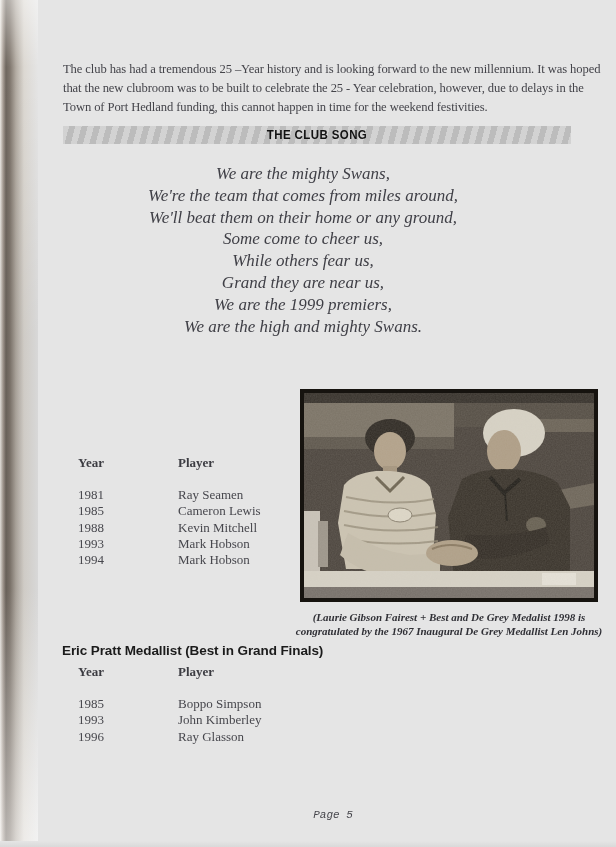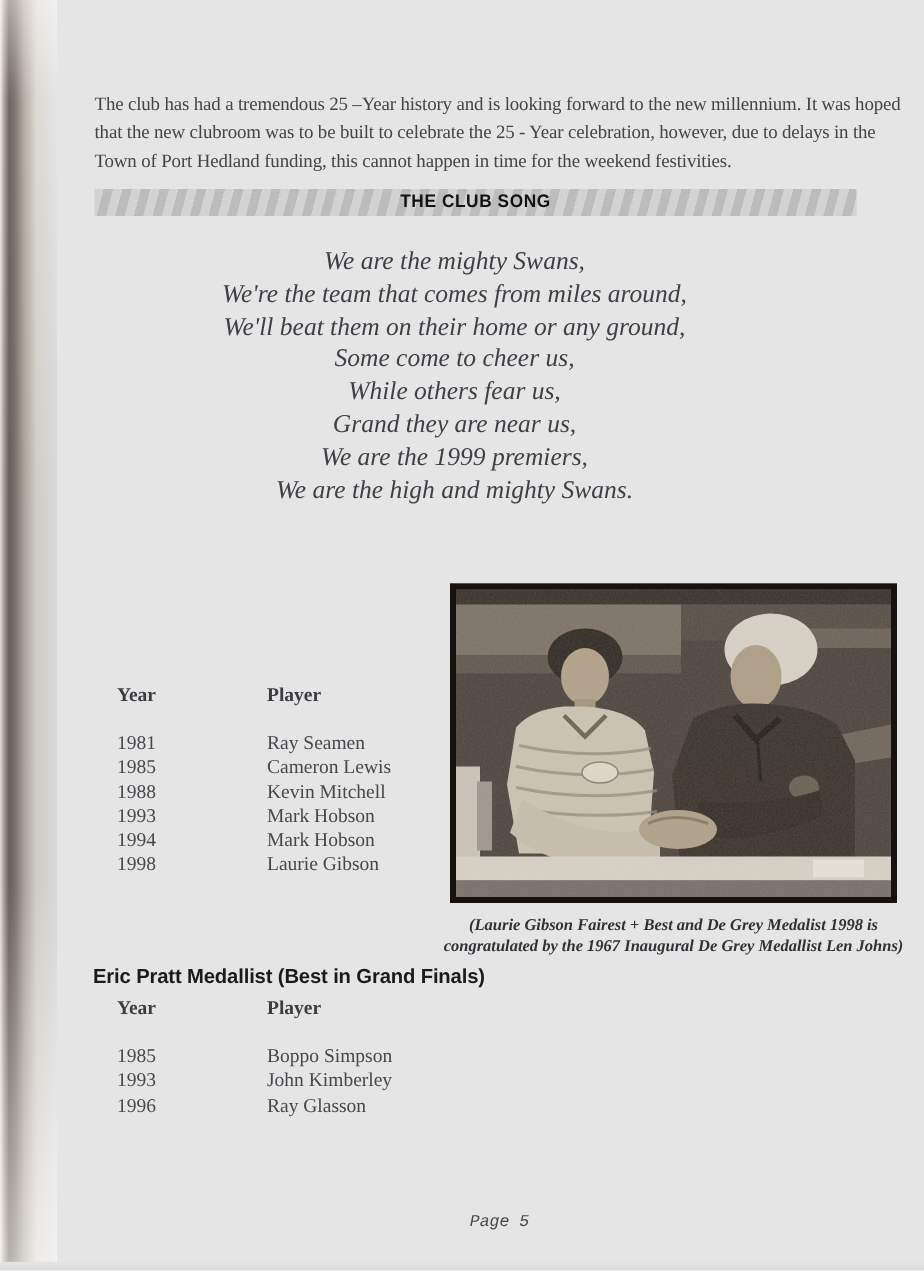--- a/index.html
+++ b/index.html
@@ -131,24 +131,20 @@
         <span class="col-player">Kevin Mitchell</span>
       </div>
       <div class="trow">
         <span class="col-year">1993</span>
         <span class="col-player">Mark Hobson</span>
       </div>
       <div class="trow">
         <span class="col-year">1994</span>
         <span class="col-player">Mark Hobson</span>
       </div>
-      <div class="trow">
-        <span class="col-year">1998</span>
-        <span class="col-player">Laurie Gibson</span>
-      </div>
     </div>
   </div>
 
   <div class="photo-frame">
 
     <svg width="290" height="205" viewBox="0 0 290 205" aria-hidden="true">
       <defs>
         <filter id="grain" x="0" y="0" width="100%" height="100%">
           <feTurbulence type="fractalNoise" baseFrequency="0.8" numOctaves="2" result="n"></feTurbulence>
           <feColorMatrix in="n" type="matrix" values="0 0 0 0 0.55  0 0 0 0 0.52  0 0 0 0 0.46  0 0 0 0.35 0"></feColorMatrix>

